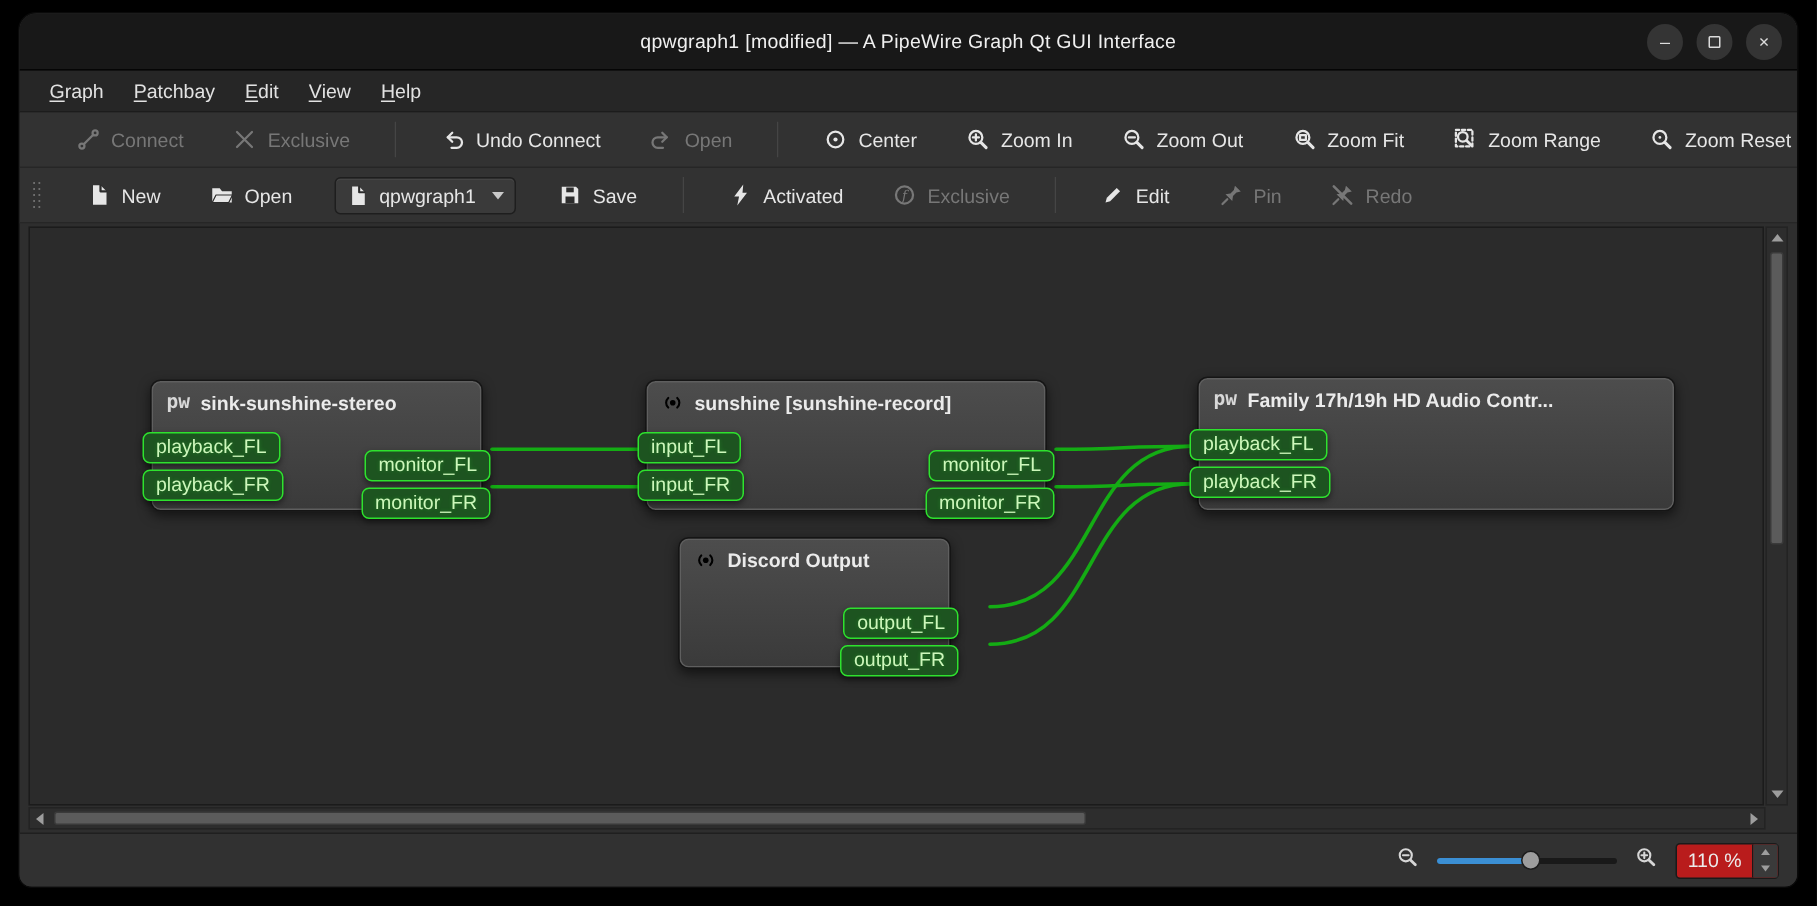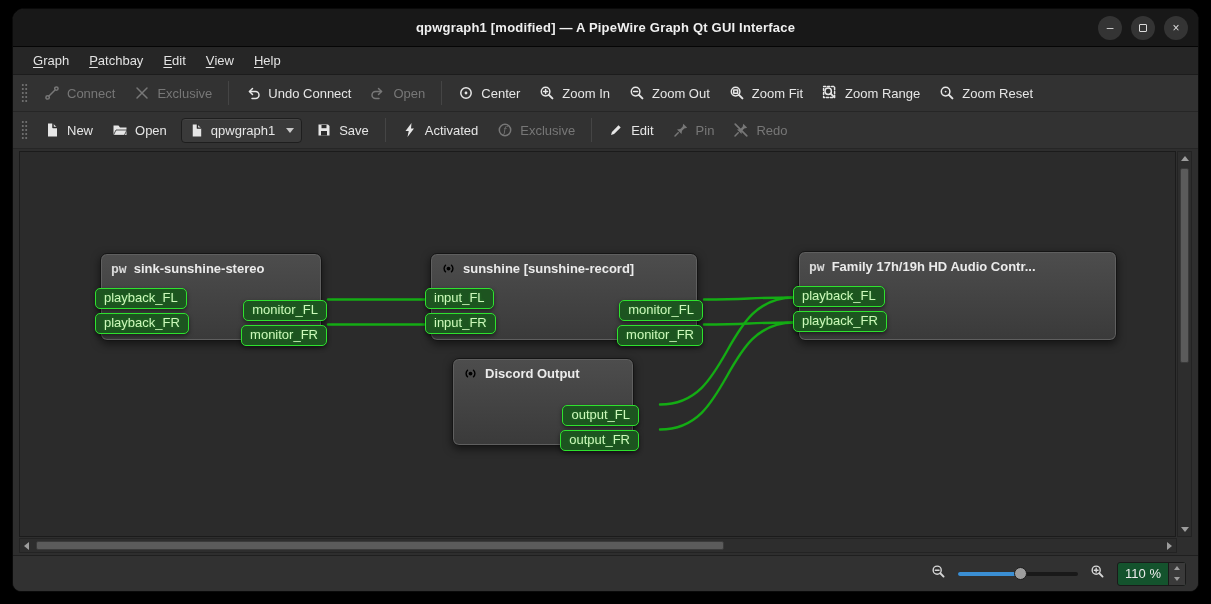--- a/index.html
+++ b/index.html
@@ -8,38 +8,38 @@
 
   .window { position:absolute; left:12px; top:8px; right:12px; bottom:12px;
     background:#2e2e2e; border-radius:12px 12px 9px 9px; overflow:hidden;
     display:flex; flex-direction:column; box-shadow:0 6px 22px rgba(0,0,0,.7);
     border:1px solid #0a0a0a; }
 
   
   .titlebar { height:38px; flex:0 0 38px; background:#181818; display:flex;
     align-items:center; position:relative; border-bottom:1px solid #050505; }
   .titlebar .title { flex:1; text-align:center; color:#f0f0f0; font-size:13px;
-    font-weight:bold; letter-spacing:.2px; }
+    font-weight:normal; letter-spacing:.2px; }
   .winbtns { position:absolute; right:10px; top:0; height:100%; display:flex;
     align-items:center; gap:9px; }
   .winbtn { width:24px; height:24px; border-radius:50%; background:#343434;
     color:#dcdcdc; font-size:12px; display:flex; align-items:center;
     justify-content:center; cursor:default; }
   .winbtn .maxsq { width:8px; height:8px; border:1.4px solid #dcdcdc; border-radius:1px; }
 
   
   .menubar { height:28px; flex:0 0 28px; background:#262626; display:flex;
     align-items:stretch; padding-left:10px; border-bottom:1px solid #1c1c1c; }
   .menu-item { display:flex; align-items:center; padding:0 10px; color:#e2e2e2;
     font-size:13px; }
   .menu-item u { text-underline-offset:2px; }
 
   
   .toolbar { height:37px; flex:0 0 37px; background:#323232; display:flex;
-    align-items:center; padding:0 4px; border-bottom:1px solid #262626; gap:1px; }
+    align-items:center; padding:0 4px; border-bottom:1px solid #262626; gap:15px; }
   .tb-handle { width:7px; height:20px; margin:0 6px 0 4px;
     background-image:radial-gradient(#6e6e6e 34%, transparent 36%);
     background-size:3.5px 4px; }
   .tb-sep { width:1px; height:24px; background:#202020; border-right:1px solid #454545;
     margin:0 6px; }
   .tb-btn { display:flex; align-items:center; gap:7px; padding:6px 9px;
     border-radius:4px; color:#e6e6e6; font-size:13px; white-space:nowrap; }
   .tb-btn.disabled { color:#777777; }
   .tb-btn svg, .tb-combo svg { display:block; }
   .tb-combo { display:flex; align-items:center; gap:7px; padding:4px 7px;
@@ -90,21 +90,21 @@
   .statusbar { flex:0 0 36px; background:#313131; border-top:1px solid #1f1f1f;
     display:flex; align-items:center; justify-content:flex-end; gap:12px;
     padding-right:12px; color:#d6d6d6; }
   .slider { position:relative; width:120px; height:14px; }
   .slider-track { position:absolute; left:0; right:0; top:5px; height:4px;
     background:#191919; border-radius:2px; }
   .slider-fill { position:absolute; left:0; width:52%; top:5px; height:4px;
     background:var(--accent); border-radius:2px; }
   .slider-handle { position:absolute; left:52%; top:0; width:13px; height:13px;
     margin-left:-6px; border-radius:50%; background:#9d9d9d; border:1px solid #1c1c1c; }
-  .spinbox { display:flex; align-items:stretch; background:#14532d;
+  .spinbox { display:flex; align-items:stretch; background:#b91c1c;
     border:1px solid #1a1a1a; border-radius:3px; height:24px; }
   .spin-value { padding:3px 7px; font-size:13px; color:#ececec; min-width:46px;
     text-align:right; }
   .spin-arrows { display:flex; flex-direction:column; border-left:1px solid #1a1a1a; }
   .spin-arrows > div { flex:1; width:16px; display:flex; align-items:center;
     justify-content:center; background:#3a3a3a; }
   .spin-arrows .arr-up { border-bottom-width:4px; border-left-width:3.5px; border-right-width:3.5px; }
   .spin-arrows .arr-down { border-top-width:4px; border-left-width:3.5px; border-right-width:3.5px; }
 </style>
 </head>

